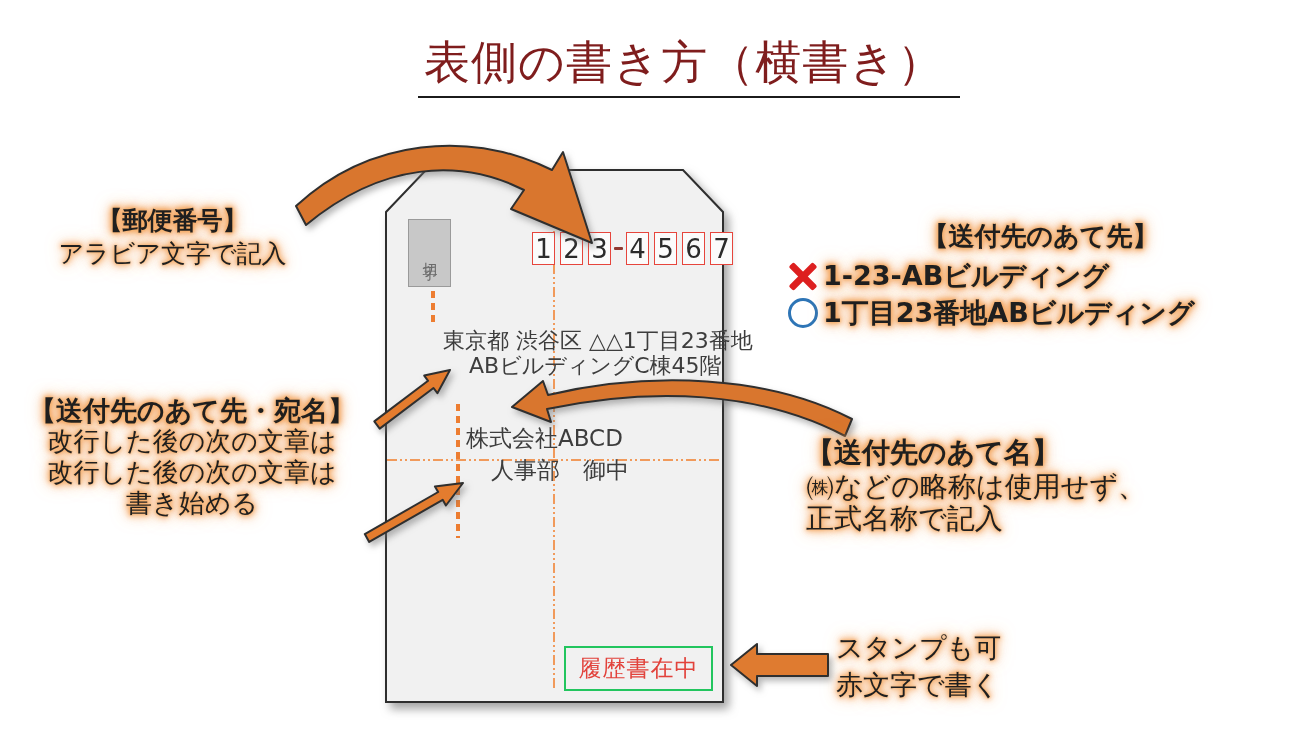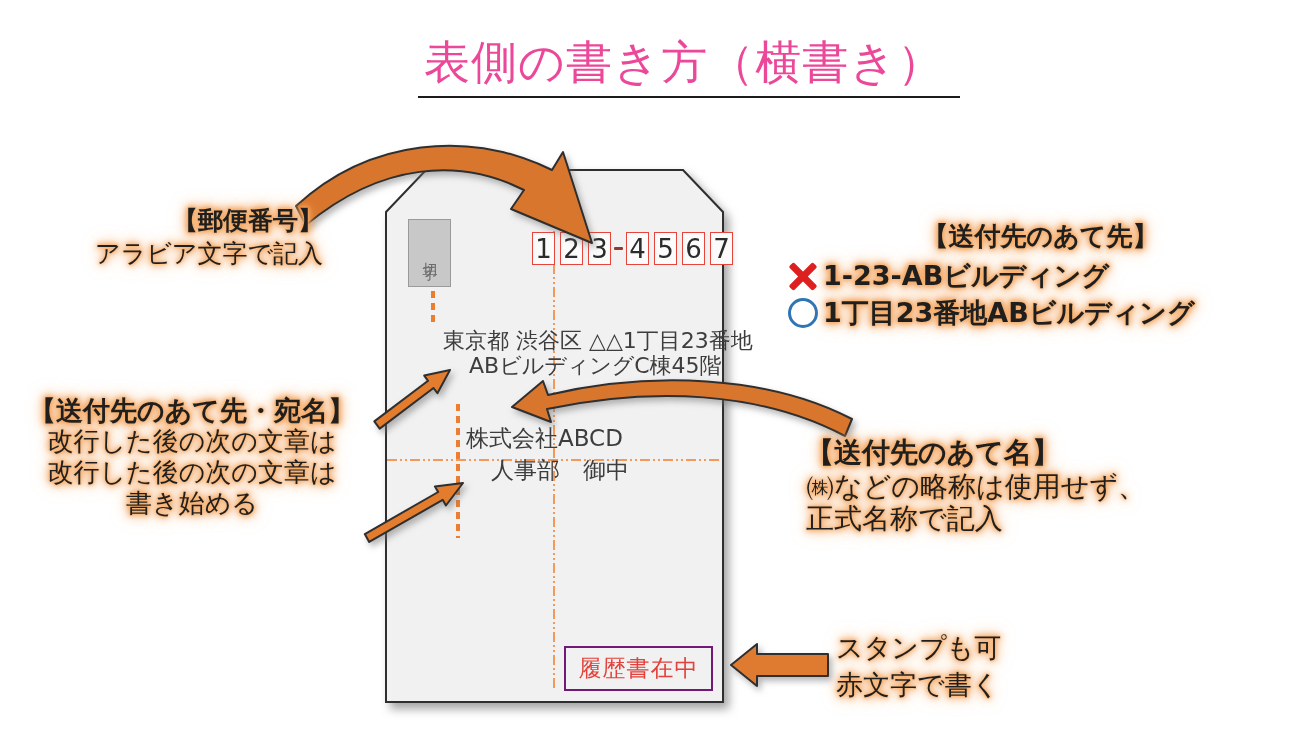--- a/index.html
+++ b/index.html
@@ -6,21 +6,21 @@
   body{
     width:1300px;height:731px;position:relative;background:#ffffff;
     font-family:"DejaVu Sans","Liberation Sans",sans-serif;
     color:#222;overflow:hidden;
   }
   .abs{position:absolute;}
 
   
   .title{
     left:418px;top:36px;
-    font-size:46px;line-height:1.16;color:#ec4899;
+    font-size:46px;line-height:1.16;color:#7f1d1d;
     padding:0 16px 7px 6px;
     border-bottom:2.5px solid #1b1b1b;
     white-space:nowrap;letter-spacing:1px;
   }
 
   
   .stamp{
     left:408px;top:219px;width:41px;height:66px;
     background:#c8c8c8;border:1px solid #9a9a9a;
     display:flex;align-items:center;justify-content:center;
@@ -42,38 +42,38 @@
   .addr{
     left:443px;top:328px;font-size:22px;line-height:25px;color:#3d3d3d;white-space:nowrap;
   }
   .addr .indent{margin-left:26px;}
   .recipient{
     left:466px;top:422px;font-size:23px;line-height:32px;color:#3d3d3d;white-space:nowrap;
   }
   .recipient .indent{margin-left:25px;}
   .resume-box{
     left:564px;top:646px;width:145px;height:41px;
-    border:2px solid #701a75;color:#e2423b;
+    border:2px solid #22c55e;color:#e2423b;
     display:flex;align-items:center;justify-content:center;
     font-size:23px;letter-spacing:1px;white-space:nowrap;
   }
 
   
   .dash-bold-v{width:4px;background:repeating-linear-gradient(to bottom,#ED7D31 0 7px,transparent 7px 12px);}
   .dashdot-v{width:2px;background:repeating-linear-gradient(to bottom,#F19A5B 0 10px,transparent 10px 13px,#F19A5B 13px 15px,transparent 15px 18px,#F19A5B 18px 20px,transparent 20px 23px);}
   .dashdot-h{height:2px;background:repeating-linear-gradient(to right,#F19A5B 0 10px,transparent 10px 13px,#F19A5B 13px 15px,transparent 15px 18px,#F19A5B 18px 20px,transparent 20px 23px);}
 
   
   .glow{
     color:#1f1f1f;
     text-shadow:0 0 2px #F5AE6A,0 0 4px #F5AE6A,0 0 6px #F3A25B,
                 0 0 9px #F3A25B,0 0 13px rgba(243,162,91,.85),0 0 18px rgba(243,162,91,.55);
   }
   .note-heading{font-weight:700;}
-  .note-postal{left:38px;top:204px;width:285px;text-align:right;font-size:25px;line-height:33px;white-space:nowrap;}
+  .note-postal{left:30px;top:204px;width:285px;text-align:center;font-size:25px;line-height:33px;white-space:nowrap;}
   .note-addr-name{left:0px;top:395px;width:384px;text-align:center;font-size:26px;line-height:31px;white-space:nowrap;}
   .note-addr-name .note-heading{font-size:27px;}
   .note-dest-addr{left:783px;top:219px;width:515px;font-size:27px;white-space:nowrap;}
   .note-dest-addr .note-heading{font-size:26px;text-align:center;margin-bottom:3px;}
   .mark-row{display:flex;align-items:center;height:37px;font-weight:bold;}
   .mark-cell{width:40px;display:flex;align-items:center;justify-content:center;flex:none;}
   .note-dest-name{left:806px;top:437px;font-size:28px;line-height:32px;white-space:nowrap;}
   .note-dest-name .note-heading{margin-bottom:2px;}
   .note-red{left:836px;top:629px;font-size:27px;line-height:37px;white-space:nowrap;}
 

